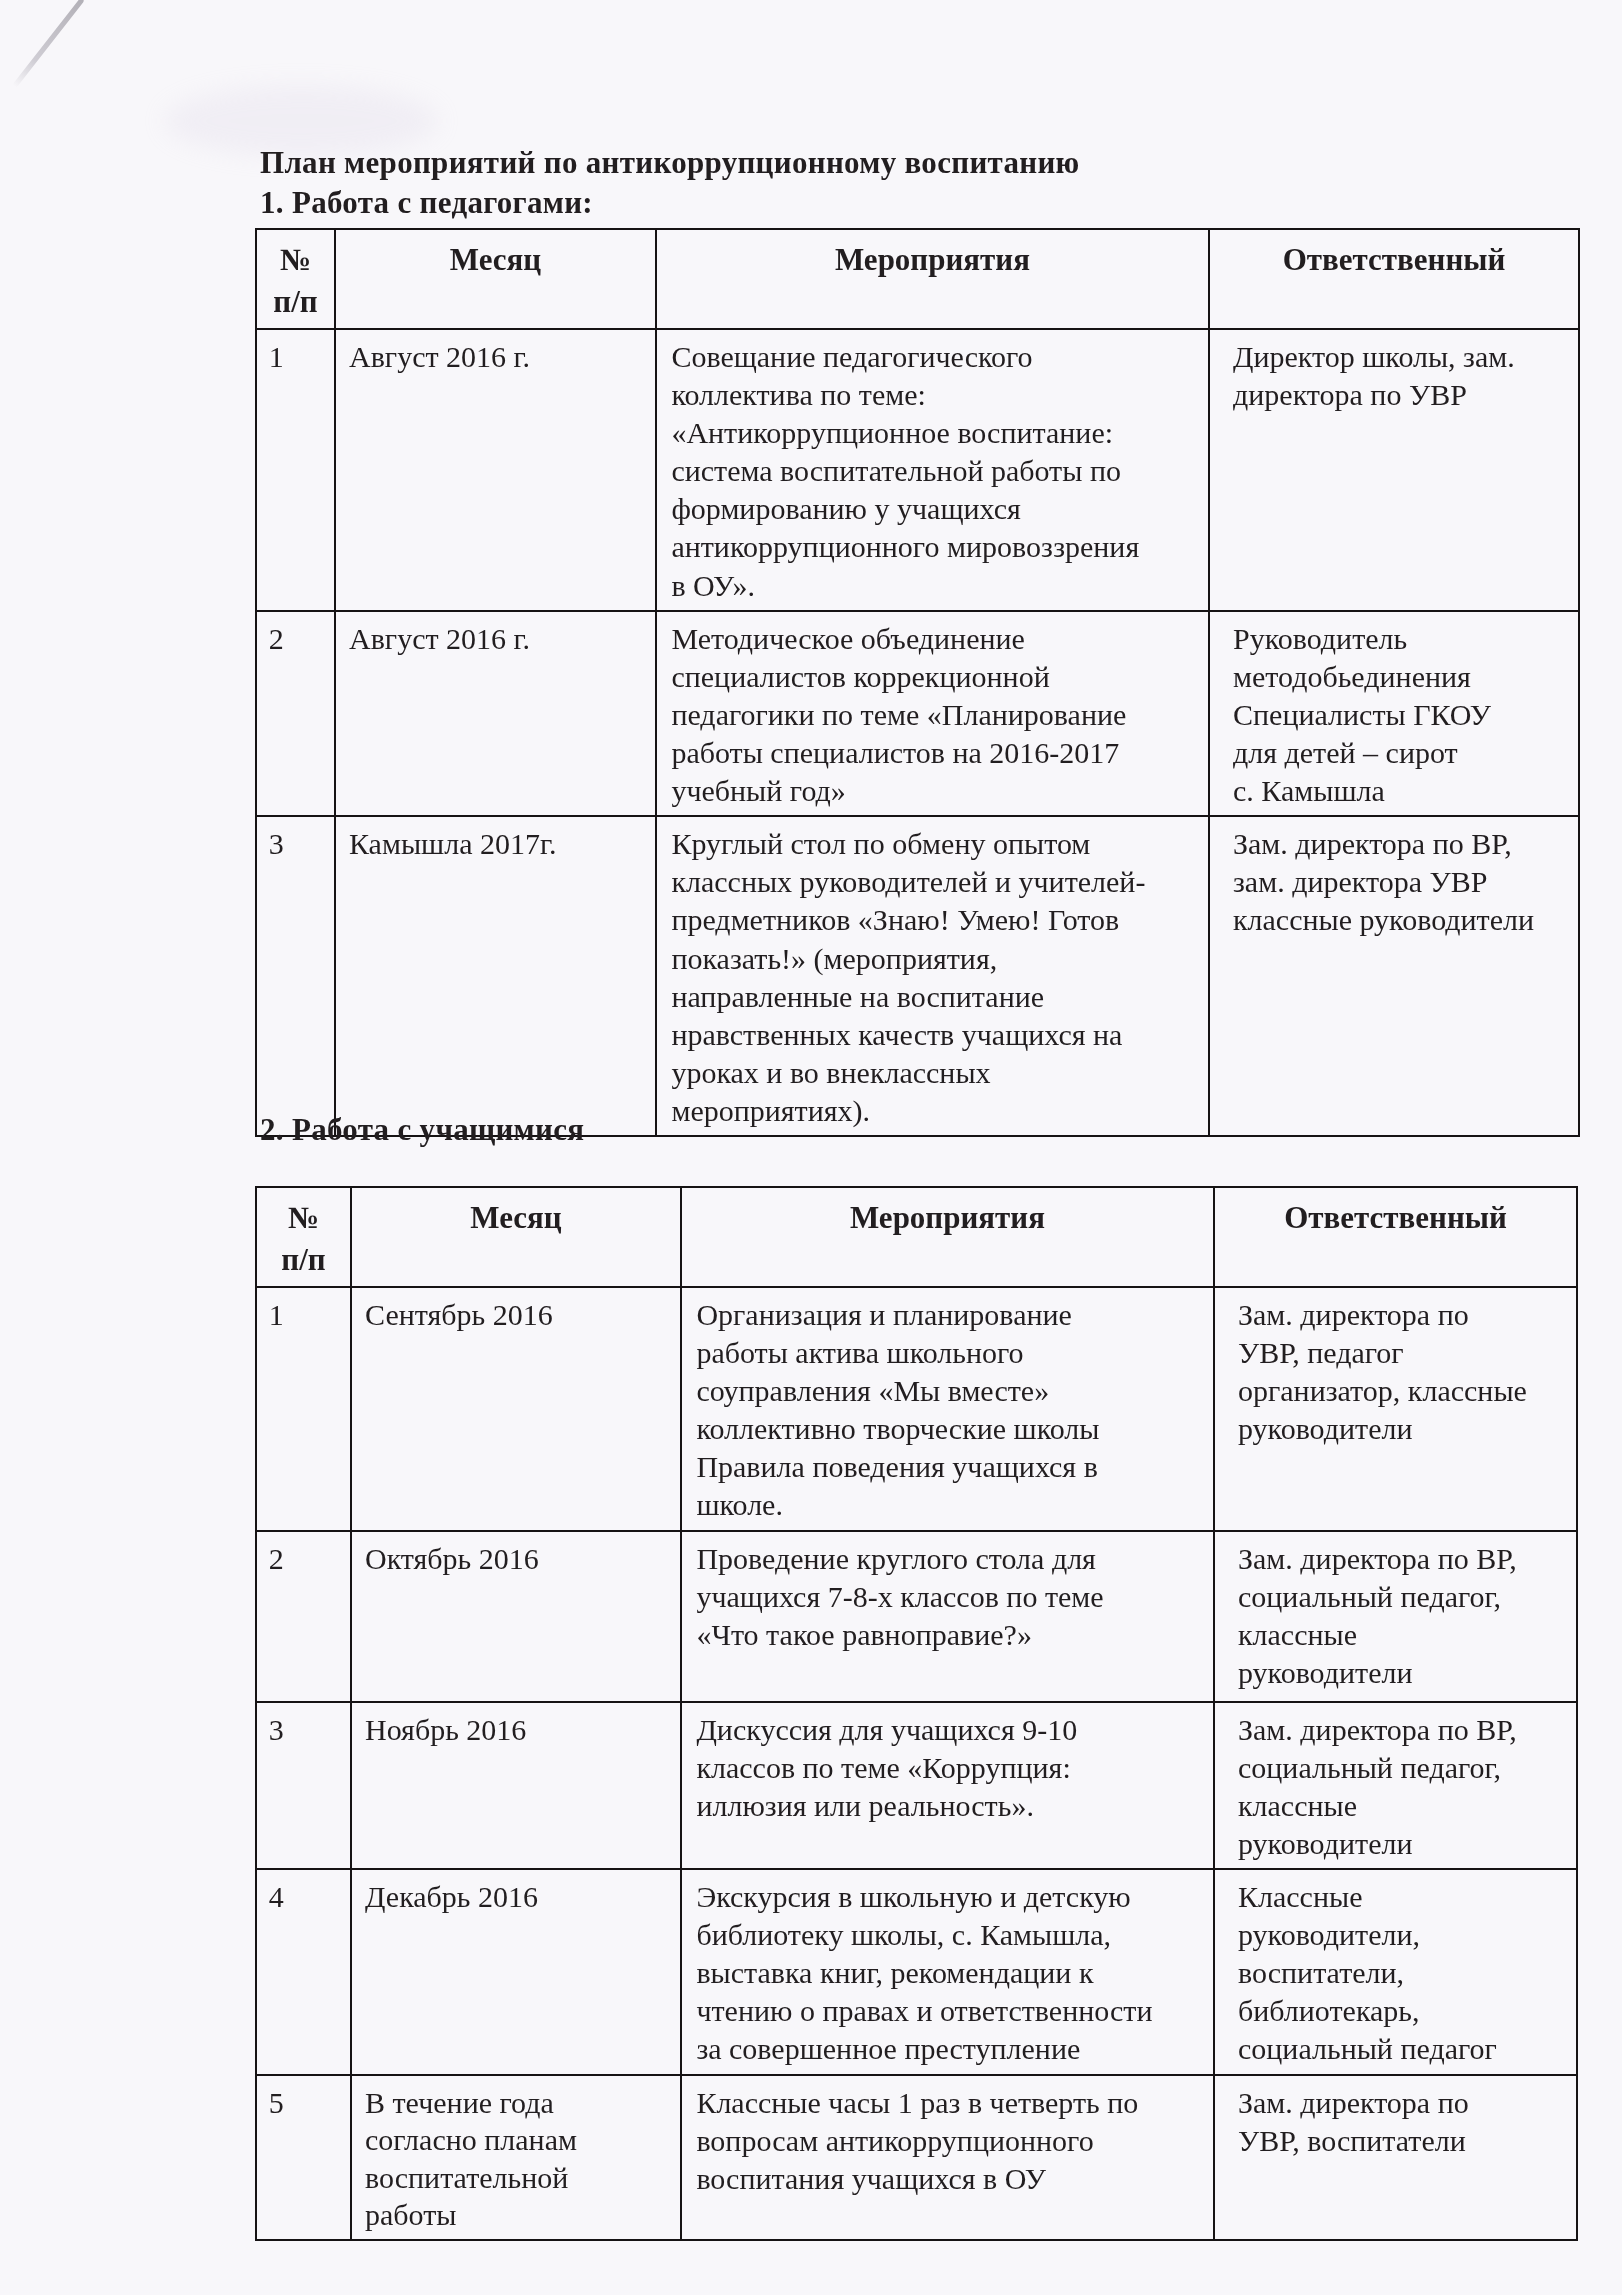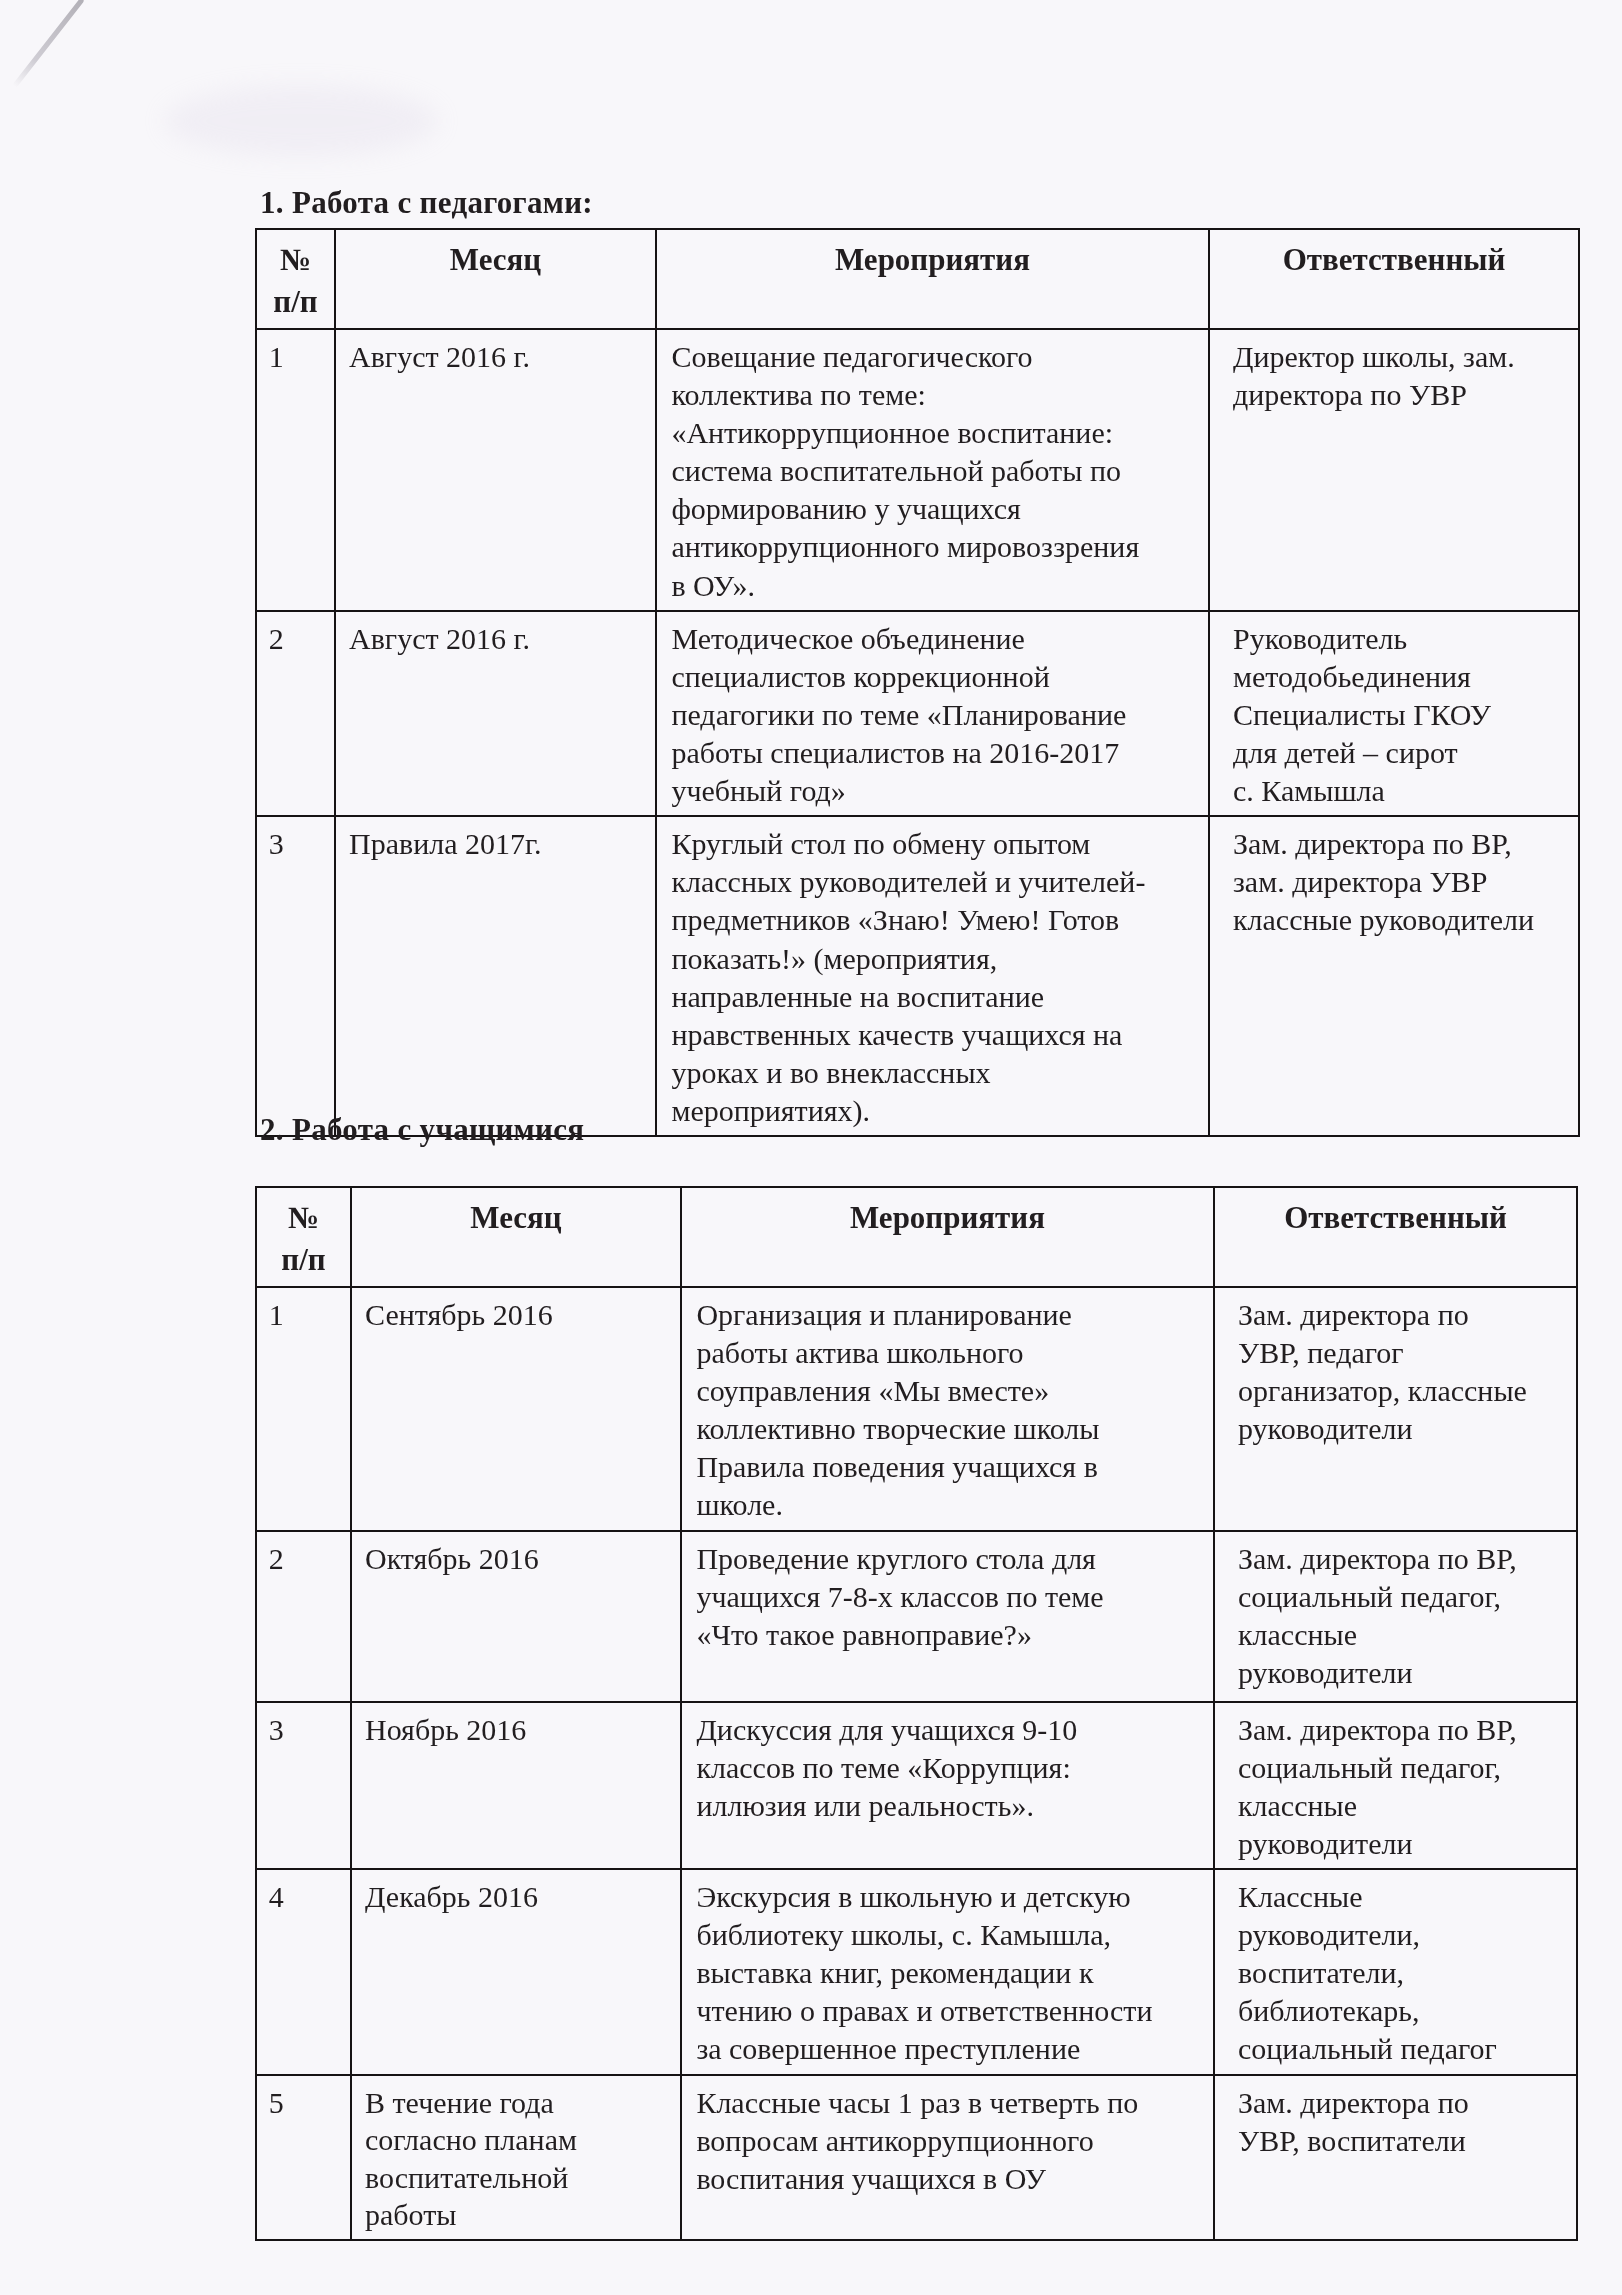--- a/index.html
+++ b/index.html
@@ -67,20 +67,21 @@
   .t2 tbody tr:nth-child(5){height:152px;}
 </style>
 </head>
 <body>
 
 <div class="page">
 
   <div class="pencil-mark"></div>
   <div class="smudge"></div>
 
+  <h1 class="title">План мероприятий по антикоррупционному воспитанию</h1>
 
   <h2 class="section-heading s1">1. Работа с педагогами:</h2>
 
   <table class="doc-table t1">
     <colgroup>
       <col style="width:79px">
         <col style="width:321px">
         <col style="width:553px">
         <col style="width:370px">
     </colgroup>
@@ -116,21 +117,21 @@
 работы специалистов на 2016-2017
 учебный год»</td>
         <td class="c-resp">Руководитель
 методобьединения
 Специалисты ГКОУ
 для детей – сирот
 с. Камышла</td>
       </tr>
       <tr>
         <td class="c-num">3</td>
-        <td class="c-month">Правила 2017г.</td>
+        <td class="c-month">Камышла 2017г.</td>
         <td class="c-events">Круглый стол по обмену опытом
 классных руководителей и учителей-
 предметников «Знаю! Умею! Готов
 показать!»  (мероприятия,
 направленные на воспитание
 нравственных качеств учащихся на
 уроках и во внеклассных
 мероприятиях).</td>
         <td class="c-resp">Зам. директора по ВР,
 зам. директора УВР

